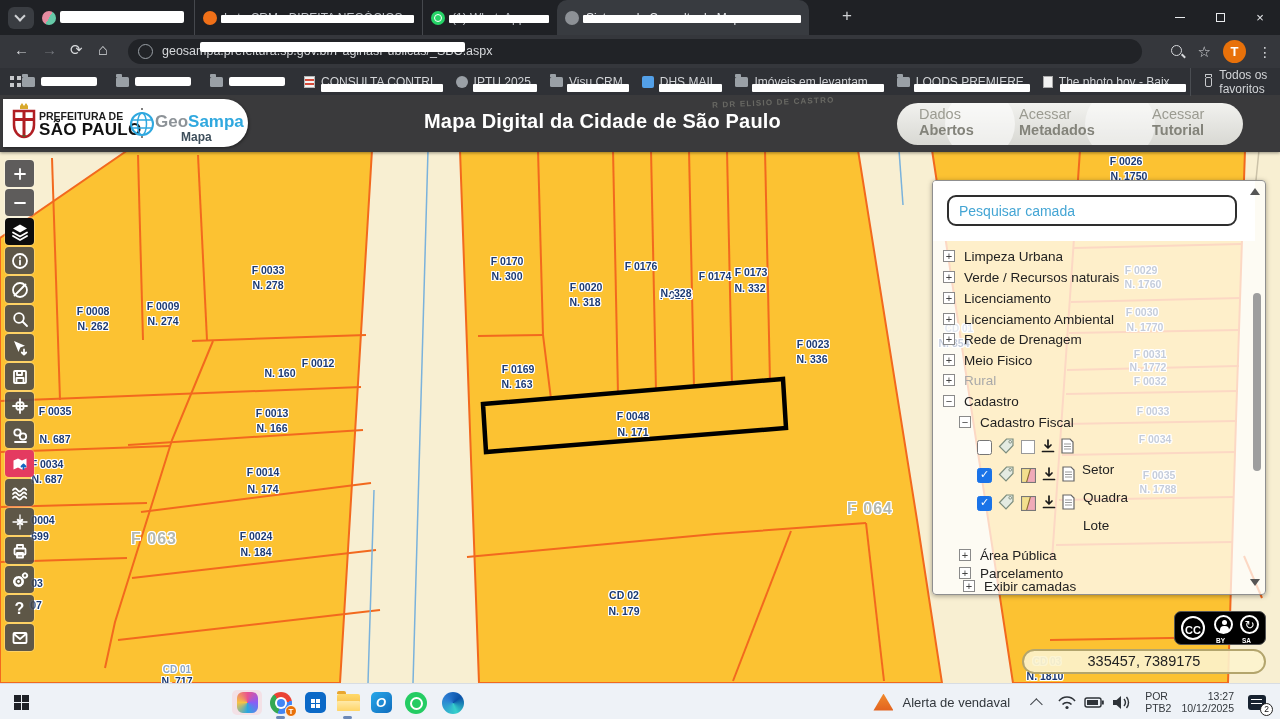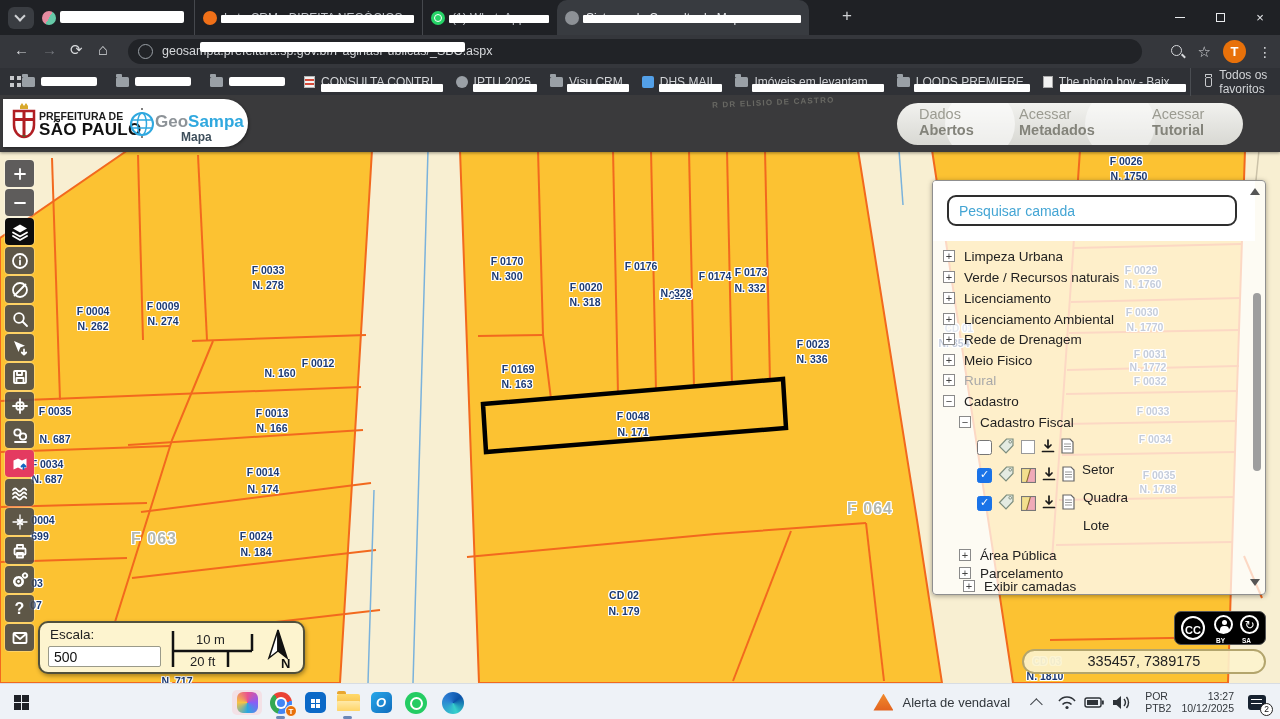--- a/index.html
+++ b/index.html
@@ -238,21 +238,21 @@
       <g stroke="#7ab2dc" stroke-width="1.5" fill="none">
         <path d="M428,150 L413,683"></path>
           <path d="M374,490 L368,683"></path>
           <path d="M899,150 L903,205"></path>
       </g>
       <path d="M1259,150 L1256,180" stroke="#cbc2a8" stroke-width="1.5" fill="none"></path>
       <polygon points="483,404 783,379 786,428 486,452" fill="none" stroke="#000000" stroke-width="4.5"></polygon>
     </svg>
     <div class="map-labels">
 
-    <span class="mlabel" style="left: 93px; top: 311px;">F 0004</span>
+    <span class="mlabel" style="left: 93px; top: 311px;">F 0008</span>
         <span class="mlabel" style="left: 93px; top: 326px;">N. 262</span>
         <span class="mlabel" style="left: 163px; top: 306px;">F 0009</span>
         <span class="mlabel" style="left: 163px; top: 321px;">N. 274</span>
         <span class="mlabel" style="left: 268px; top: 270px;">F 0033</span>
         <span class="mlabel" style="left: 268px; top: 285px;">N. 278</span>
         <span class="mlabel" style="left: 281px; top: 363px; margin-left: 37px;">F 0012</span>
         <span class="mlabel" style="left: 280px; top: 373px;">N. 160</span>
         <span class="mlabel" style="left: 272px; top: 413px;">F 0013</span>
         <span class="mlabel" style="left: 272px; top: 428px;">N. 166</span>
         <span class="mlabel" style="left: 55px; top: 411px;">F 0035</span>
@@ -426,20 +426,21 @@
       <span class="org2">SÃO PAULO</span>
       <svg class="globe-ico" width="30" height="36" viewBox="0 0 30 36">
         <circle cx="15" cy="18" r="11" fill="none" stroke="#2fa8df" stroke-width="2"></circle>
         <ellipse cx="15" cy="18" rx="4.5" ry="11" fill="none" stroke="#2fa8df" stroke-width="1.5"></ellipse>
         <path d="M5,14 h20 M5,22 h20" stroke="#2fa8df" stroke-width="1.5" fill="none"></path>
         <path d="M15,2 v4 M15,30 v4" stroke="#555" stroke-width="1.5" stroke-dasharray="2 2"></path>
       </svg>
       <span class="geosampa"><span class="geo">Geo</span><span class="sampa">Sampa</span></span>
       <span class="logo-sub">Mapa</span>
     </div>
+    <div class="map-title">Mapa Digital da Cidade de São Paulo</div>
     <div class="hdr-bu">
       <div class="hbtn" style="left:22px">
         <div class="l1">Dados</div>
           <div class="l2">Abertos</div>
       </div>
       <div class="hbtn" style="left:122px">
         <div class="l1">Acessar</div>
           <div class="l2">Metadados</div>
       </div>
       <div class="hbtn" style="left:255px">
@@ -664,34 +665,20 @@
     <div class="trow indent1" style="top:396px;left:30px">
       <span class="exp">+</span>
       <span class="tlabel">Exibir camadas</span>
     </div>
 
     <span class="pscroll-up"></span>
     <span class="pthumb"></span>
     <span class="pscroll-dn"></span>
   </div>
 
-  <div class="scalebox">
-    <span class="slabel">Escala:</span>
-    <input class="scale-input" value="500" style="">
-    <svg class="scale-svg" width="100" height="48" viewBox="0 0 100 48">
-      <path d="M5,6 V42 M5,26 H84 M84,9 V26 M60,26 V42" stroke="#111" stroke-width="2.5" fill="none"></path>
-      <text x="28" y="19">10 m</text>
-      <text x="22" y="41">20 ft</text>
-    </svg>
-    <svg class="north" width="30" height="42" viewBox="0 0 30 42">
-      <polygon points="15,2 6,30 15,23" fill="#fff" stroke="#111" stroke-width="1.5"></polygon>
-      <polygon points="15,2 24,30 15,23" fill="#111" stroke="#111" stroke-width="1.5"></polygon>
-      <text x="18" y="40" font-size="13" fill="#111" font-weight="bold">N</text>
-    </svg>
-  </div>
 
   <div class="cc-badge">
     <span class="cc-c cc1">CC</span>
     <span class="cc-c cc2"></span>
     <span class="cc-c cc3">↻</span>
     <span class="cc-sub" style="left:41px">BY</span>
     <span class="cc-sub" style="left:67px">SA</span>
   </div>
   <div class="coords-pill">335457, 7389175</div>
 

